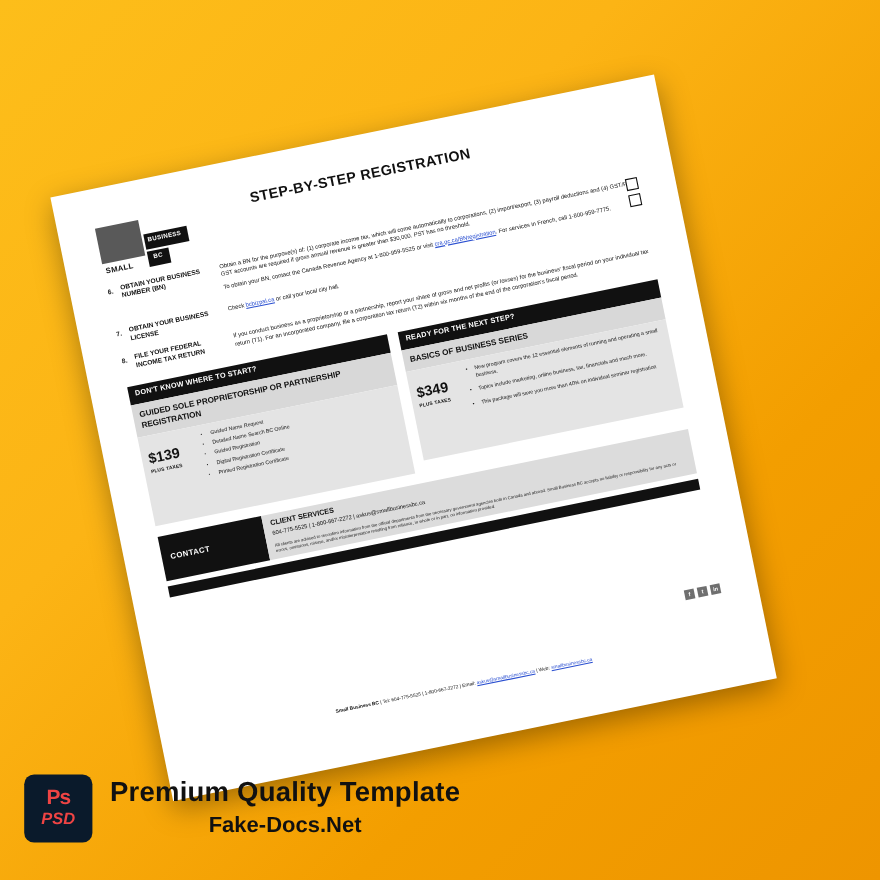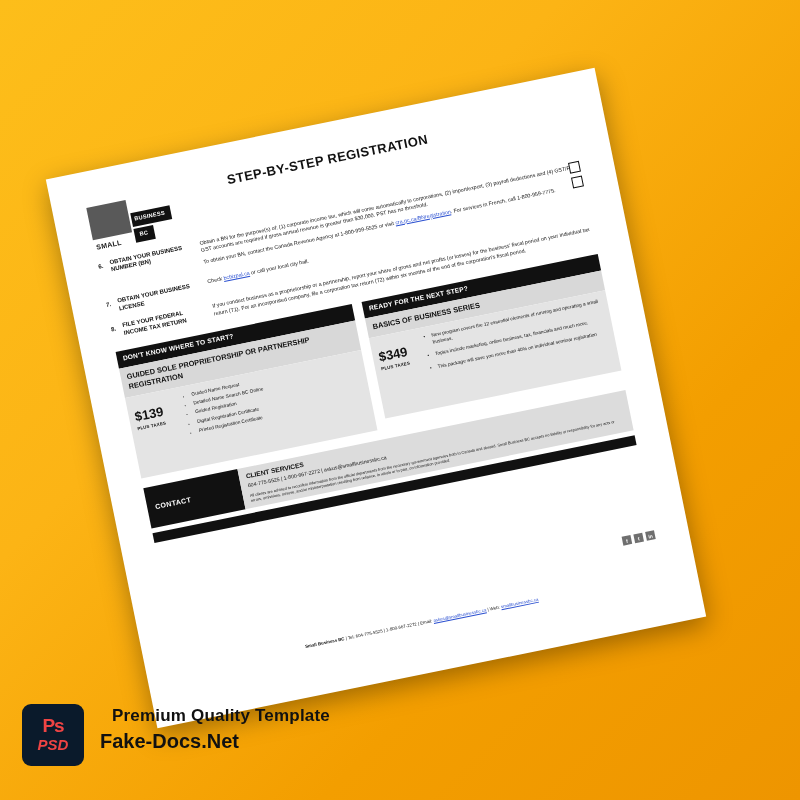--- a/index.html
+++ b/index.html
@@ -113,22 +113,22 @@
     position:absolute;left:0;bottom:0;width:800px;height:110px;
   }
   .psd{
     position:absolute;left:22px;top:14px;width:62px;height:62px;border-radius:9px;
     background:#0a1a2b;display:flex;flex-direction:column;align-items:center;justify-content:center;
     color:#ef4444;font-weight:bold;
   }
   .psd .a{font-size:19px;line-height:1;letter-spacing:-1px;}
   .psd .b{font-size:15px;line-height:1.1;margin-top:2px;font-style:italic;}
   .btext{position:absolute;left:100px;top:16px;color:#111;}
-  .btext .t1{font-size:17px;font-weight:bold;letter-spacing:.2px;margin-left:12px;}
-  .btext .t2{font-size:20px;font-weight:bold;margin-top:4px;}
+  .btext .t1{font-size:25px;font-weight:bold;letter-spacing:.2px;}
+  .btext .t2{font-size:20px;font-weight:bold;margin-top:4px;text-align:center;}
 </style>
 </head>
 <body>
 
 <div class="stage">
   <div class="bg"></div>
 
   <div class="doc-wrap">
     <div class="page">
       <div class="inner">

